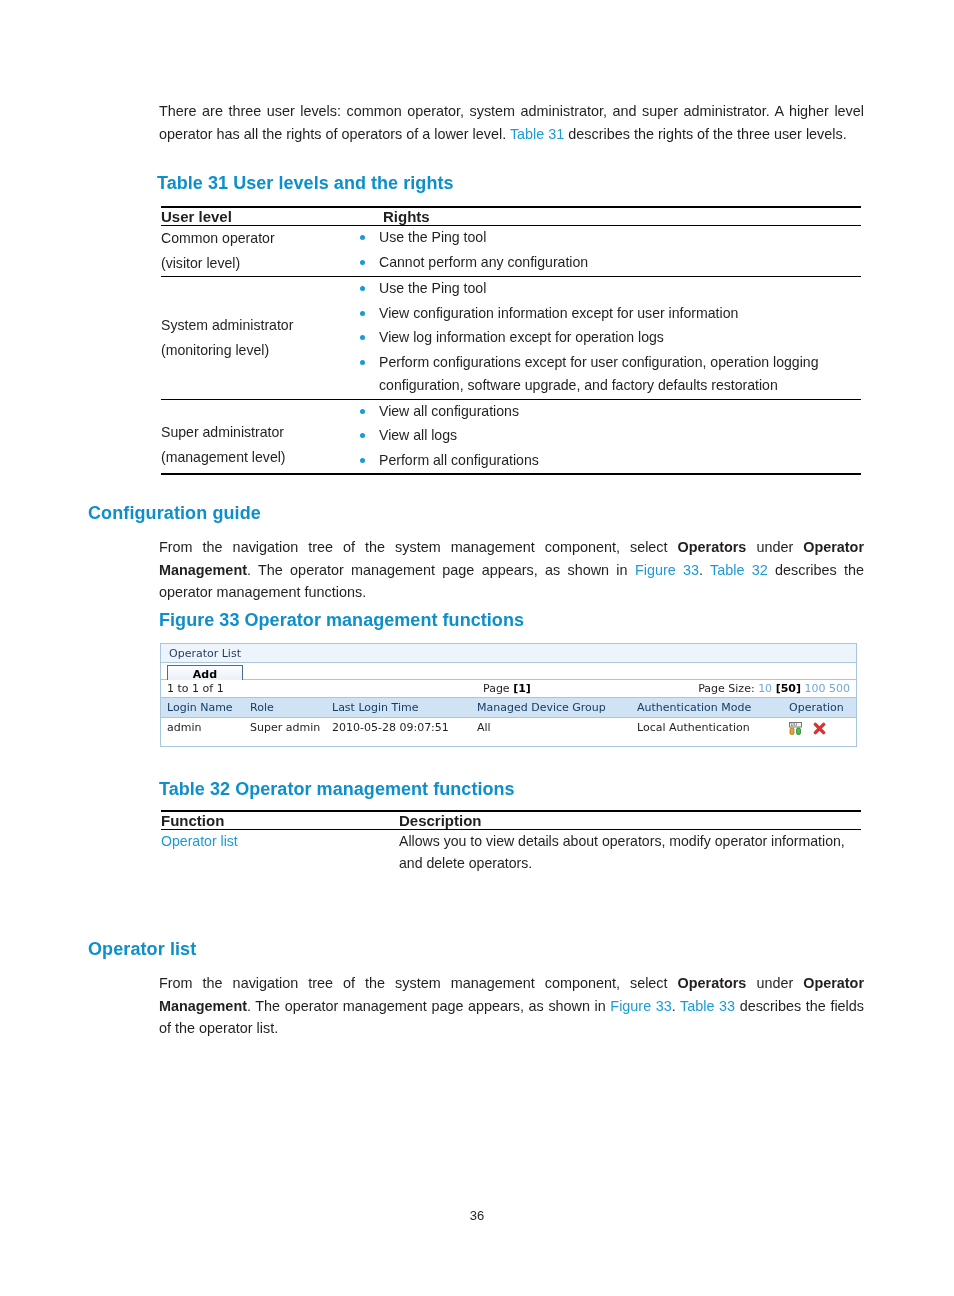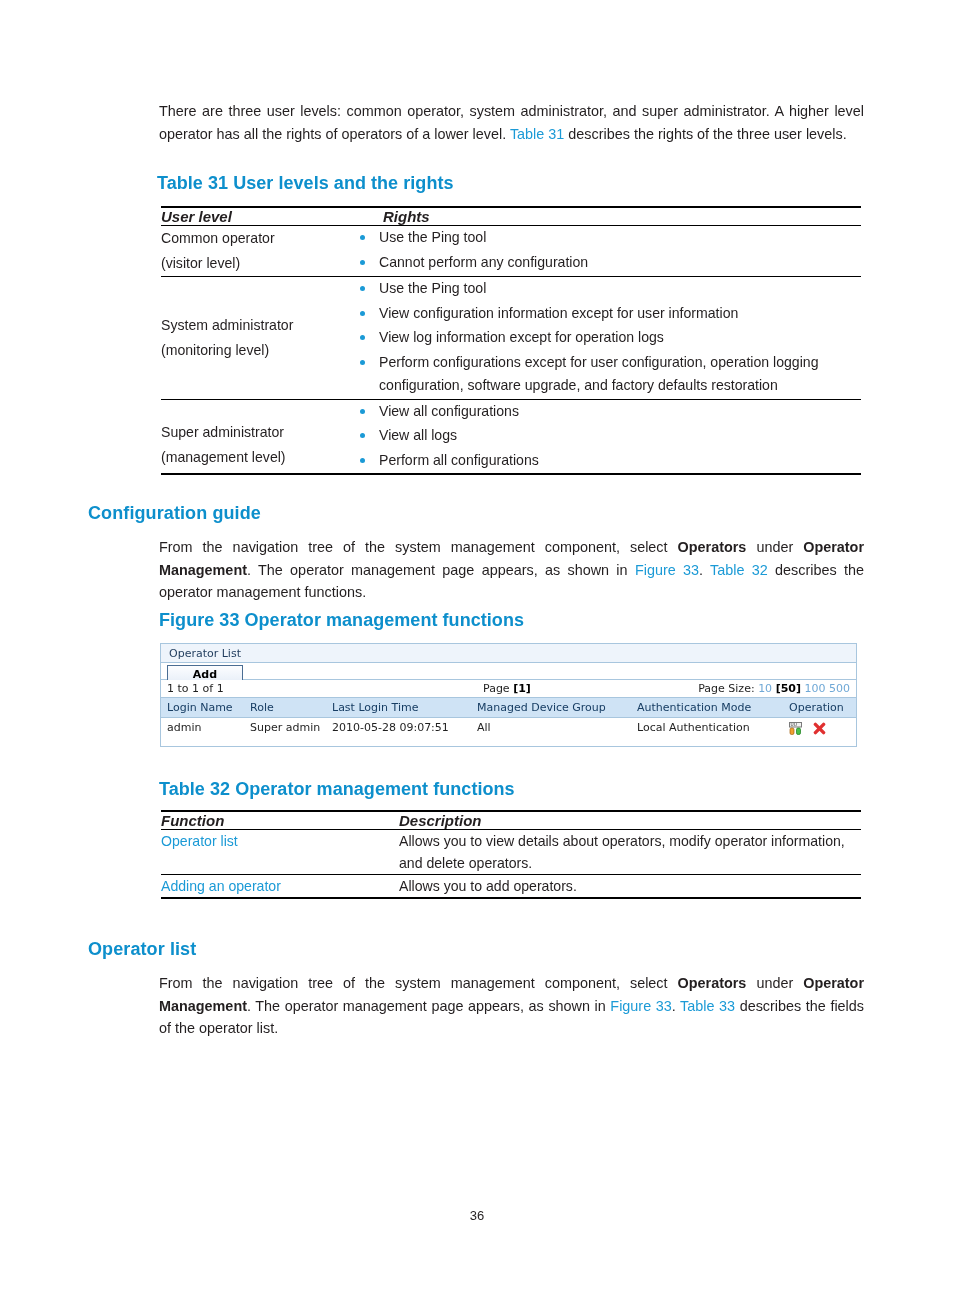--- a/index.html
+++ b/index.html
@@ -57,21 +57,21 @@
     position: absolute;
     border-collapse: collapse;
     font-size: 14.1px;
     color: #231f20;
   }
   .doc-table td, .doc-table th {
     vertical-align: top;
     padding: 0;
     text-align: left;
   }
-  .rule-thick-top { border-top: 2.6px solid #000; font-style: italic; }
+  .rule-thick-top { border-top: 2.6px solid #000; }
   .rule-thin      { border-top: 1.1px solid #000; }
   .rule-thick-bot { border-bottom: 2.6px solid #000; }
 
   .th-cell {
     font-weight: bold;
     font-size: 15px;
     padding: 7px 0 8px 14px;
   }
   .lvl-cell {
     padding: 8px 10px 10px 14px;
@@ -361,24 +361,20 @@
       <tr>
         <th class="th-cell rule-thick-top">Function</th>
         <th class="th-cell rule-thick-top">Description</th>
       </tr>
     </thead>
     <tbody>
       <tr>
         <td class="fn-cell rule-thin">Operator list</td>
         <td class="desc-cell rule-thin">Allows you to view details about operators, modify operator information, and delete operators.</td>
       </tr>
-      <tr>
-        <td class="fn-cell rule-thin rule-thick-bot">Adding an operator</td>
-        <td class="desc-cell rule-thin rule-thick-bot">Allows you to add operators.</td>
-      </tr>
     </tbody>
   </table>
 
   <h2 class="section-head" style="left:88px; top:939px;">Operator list</h2>
 
   <div class="body-text" style="left:159px; top:972px; width:705px;">
     <span>From the navigation tree of the system management component, select </span><b>Operators</b><span> under </span><b>Operator Management</b><span>. The operator management page appears, as shown in </span><span class="lnk">Figure 33</span><span>. </span><span class="lnk">Table 33</span><span> describes the fields of the operator list.</span>
   </div>
 
   <div class="page-number" style="left:0; top:1208px;">36</div>

